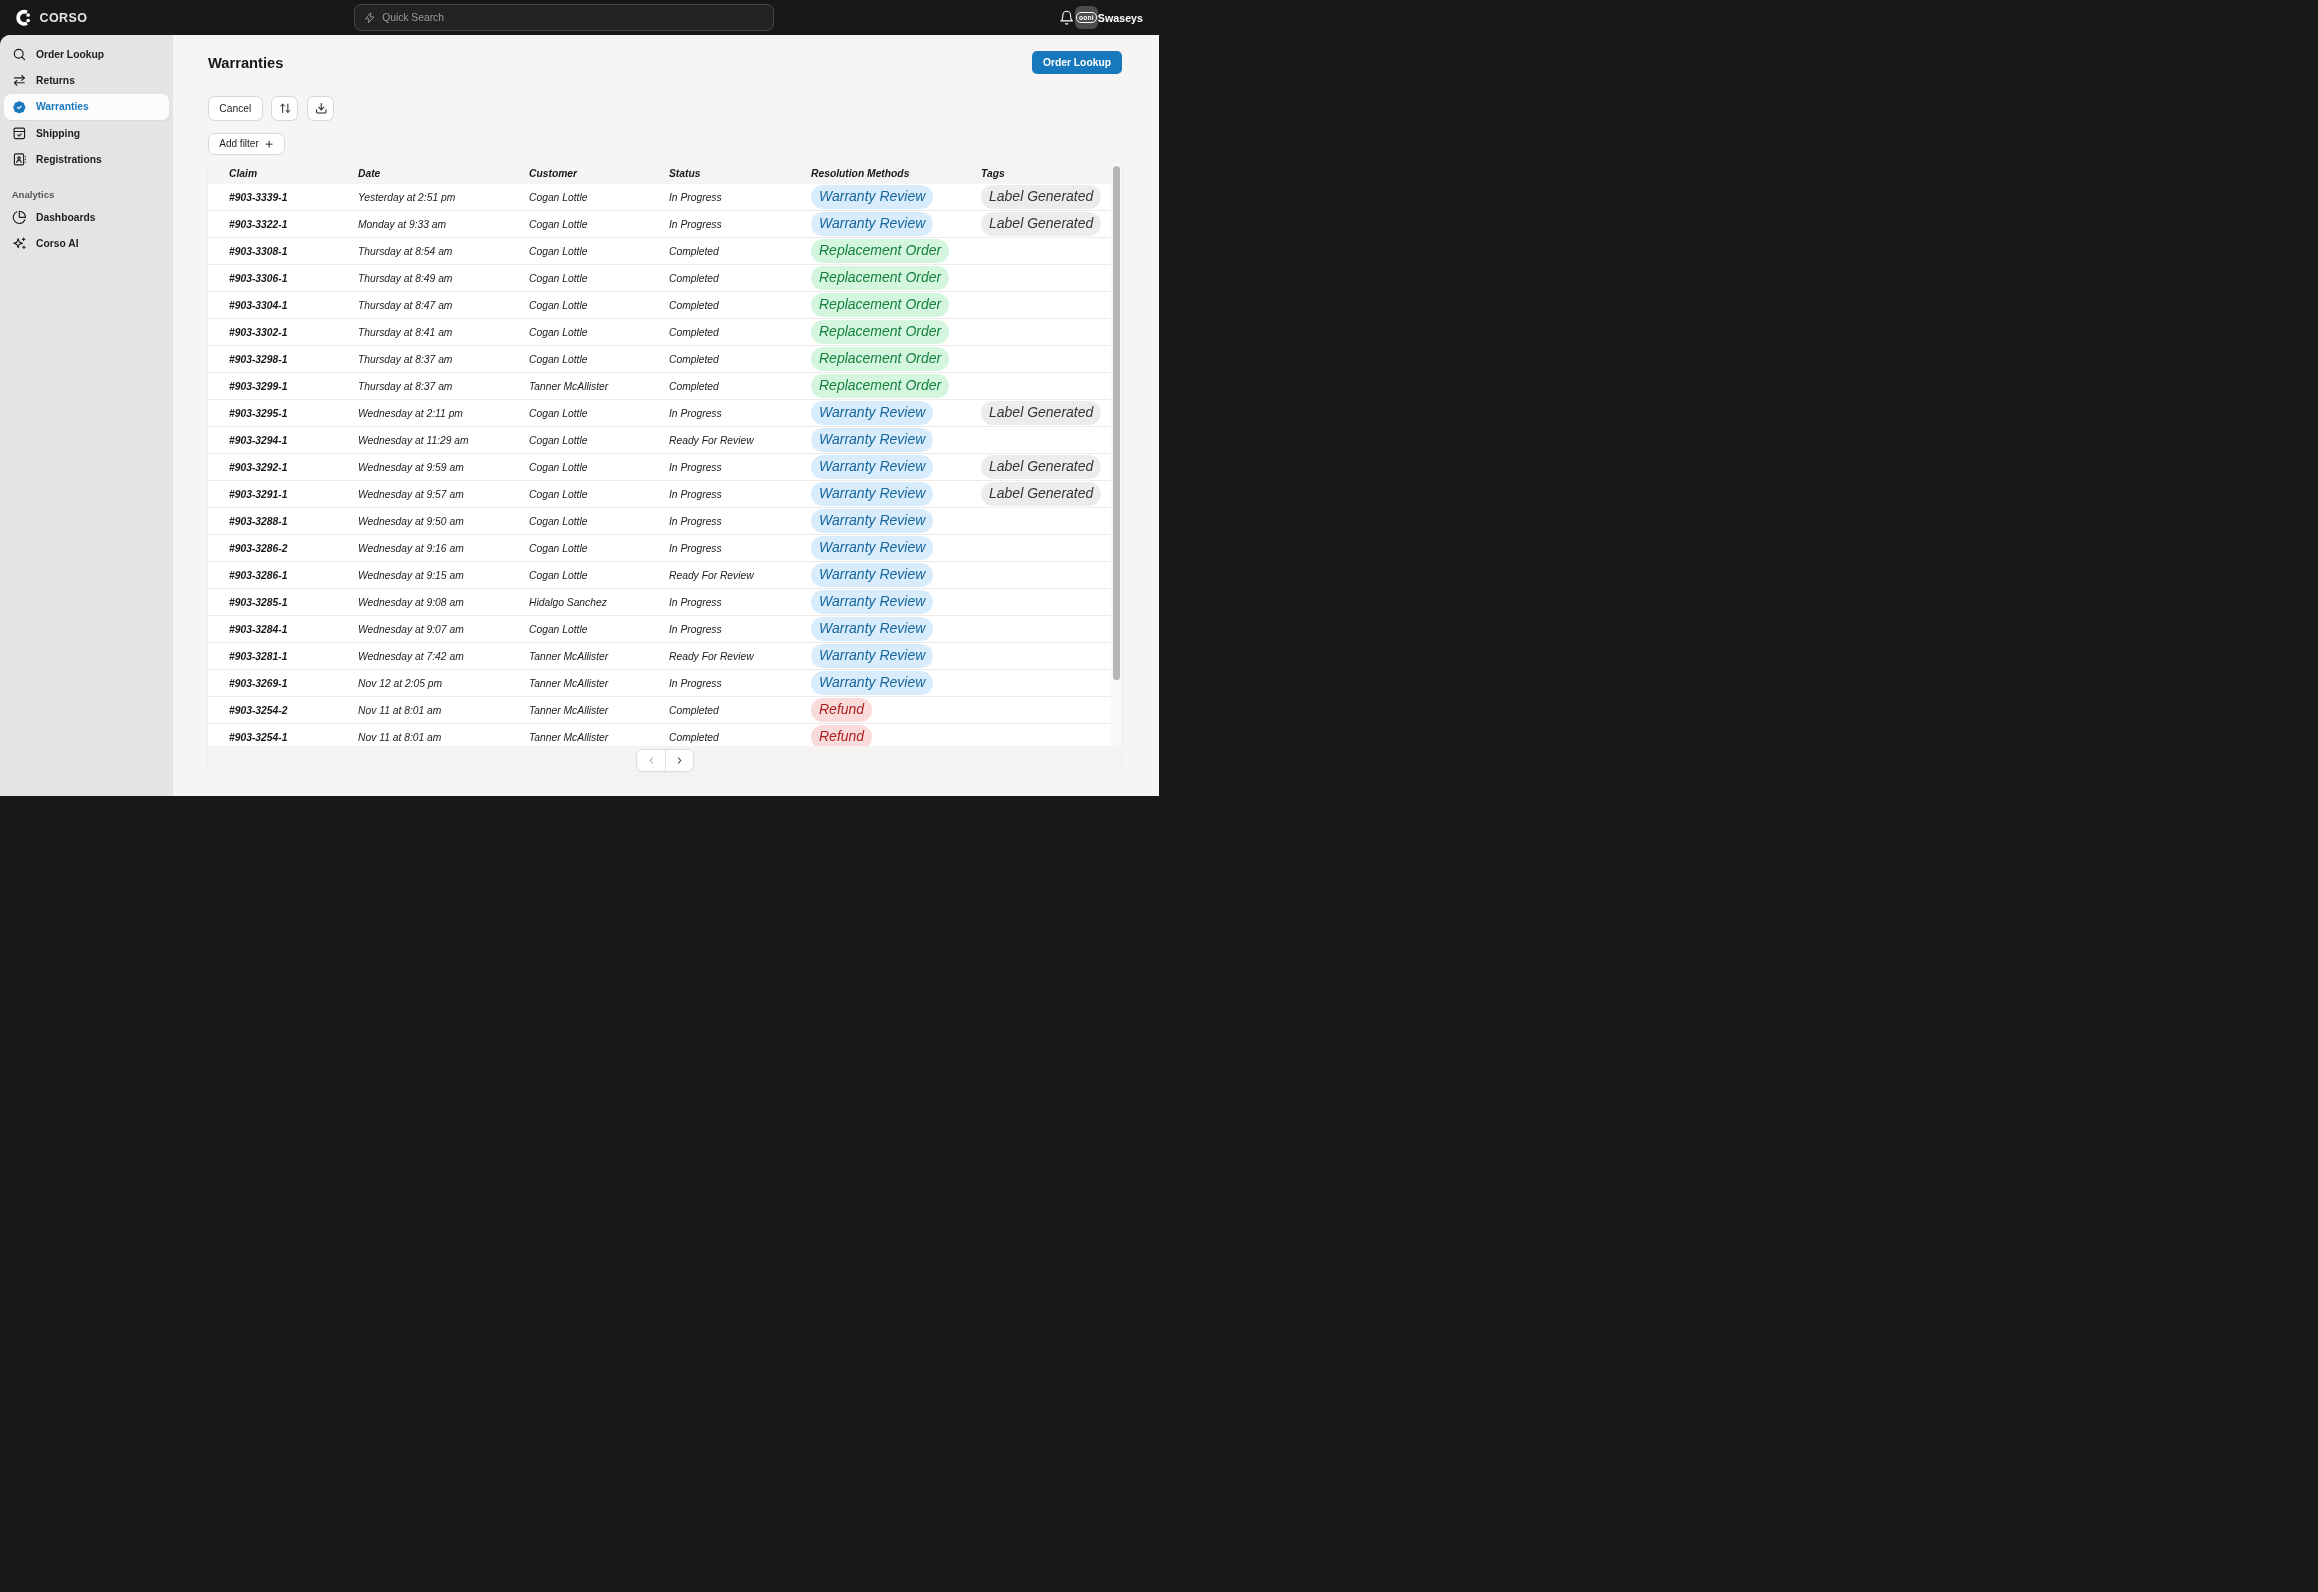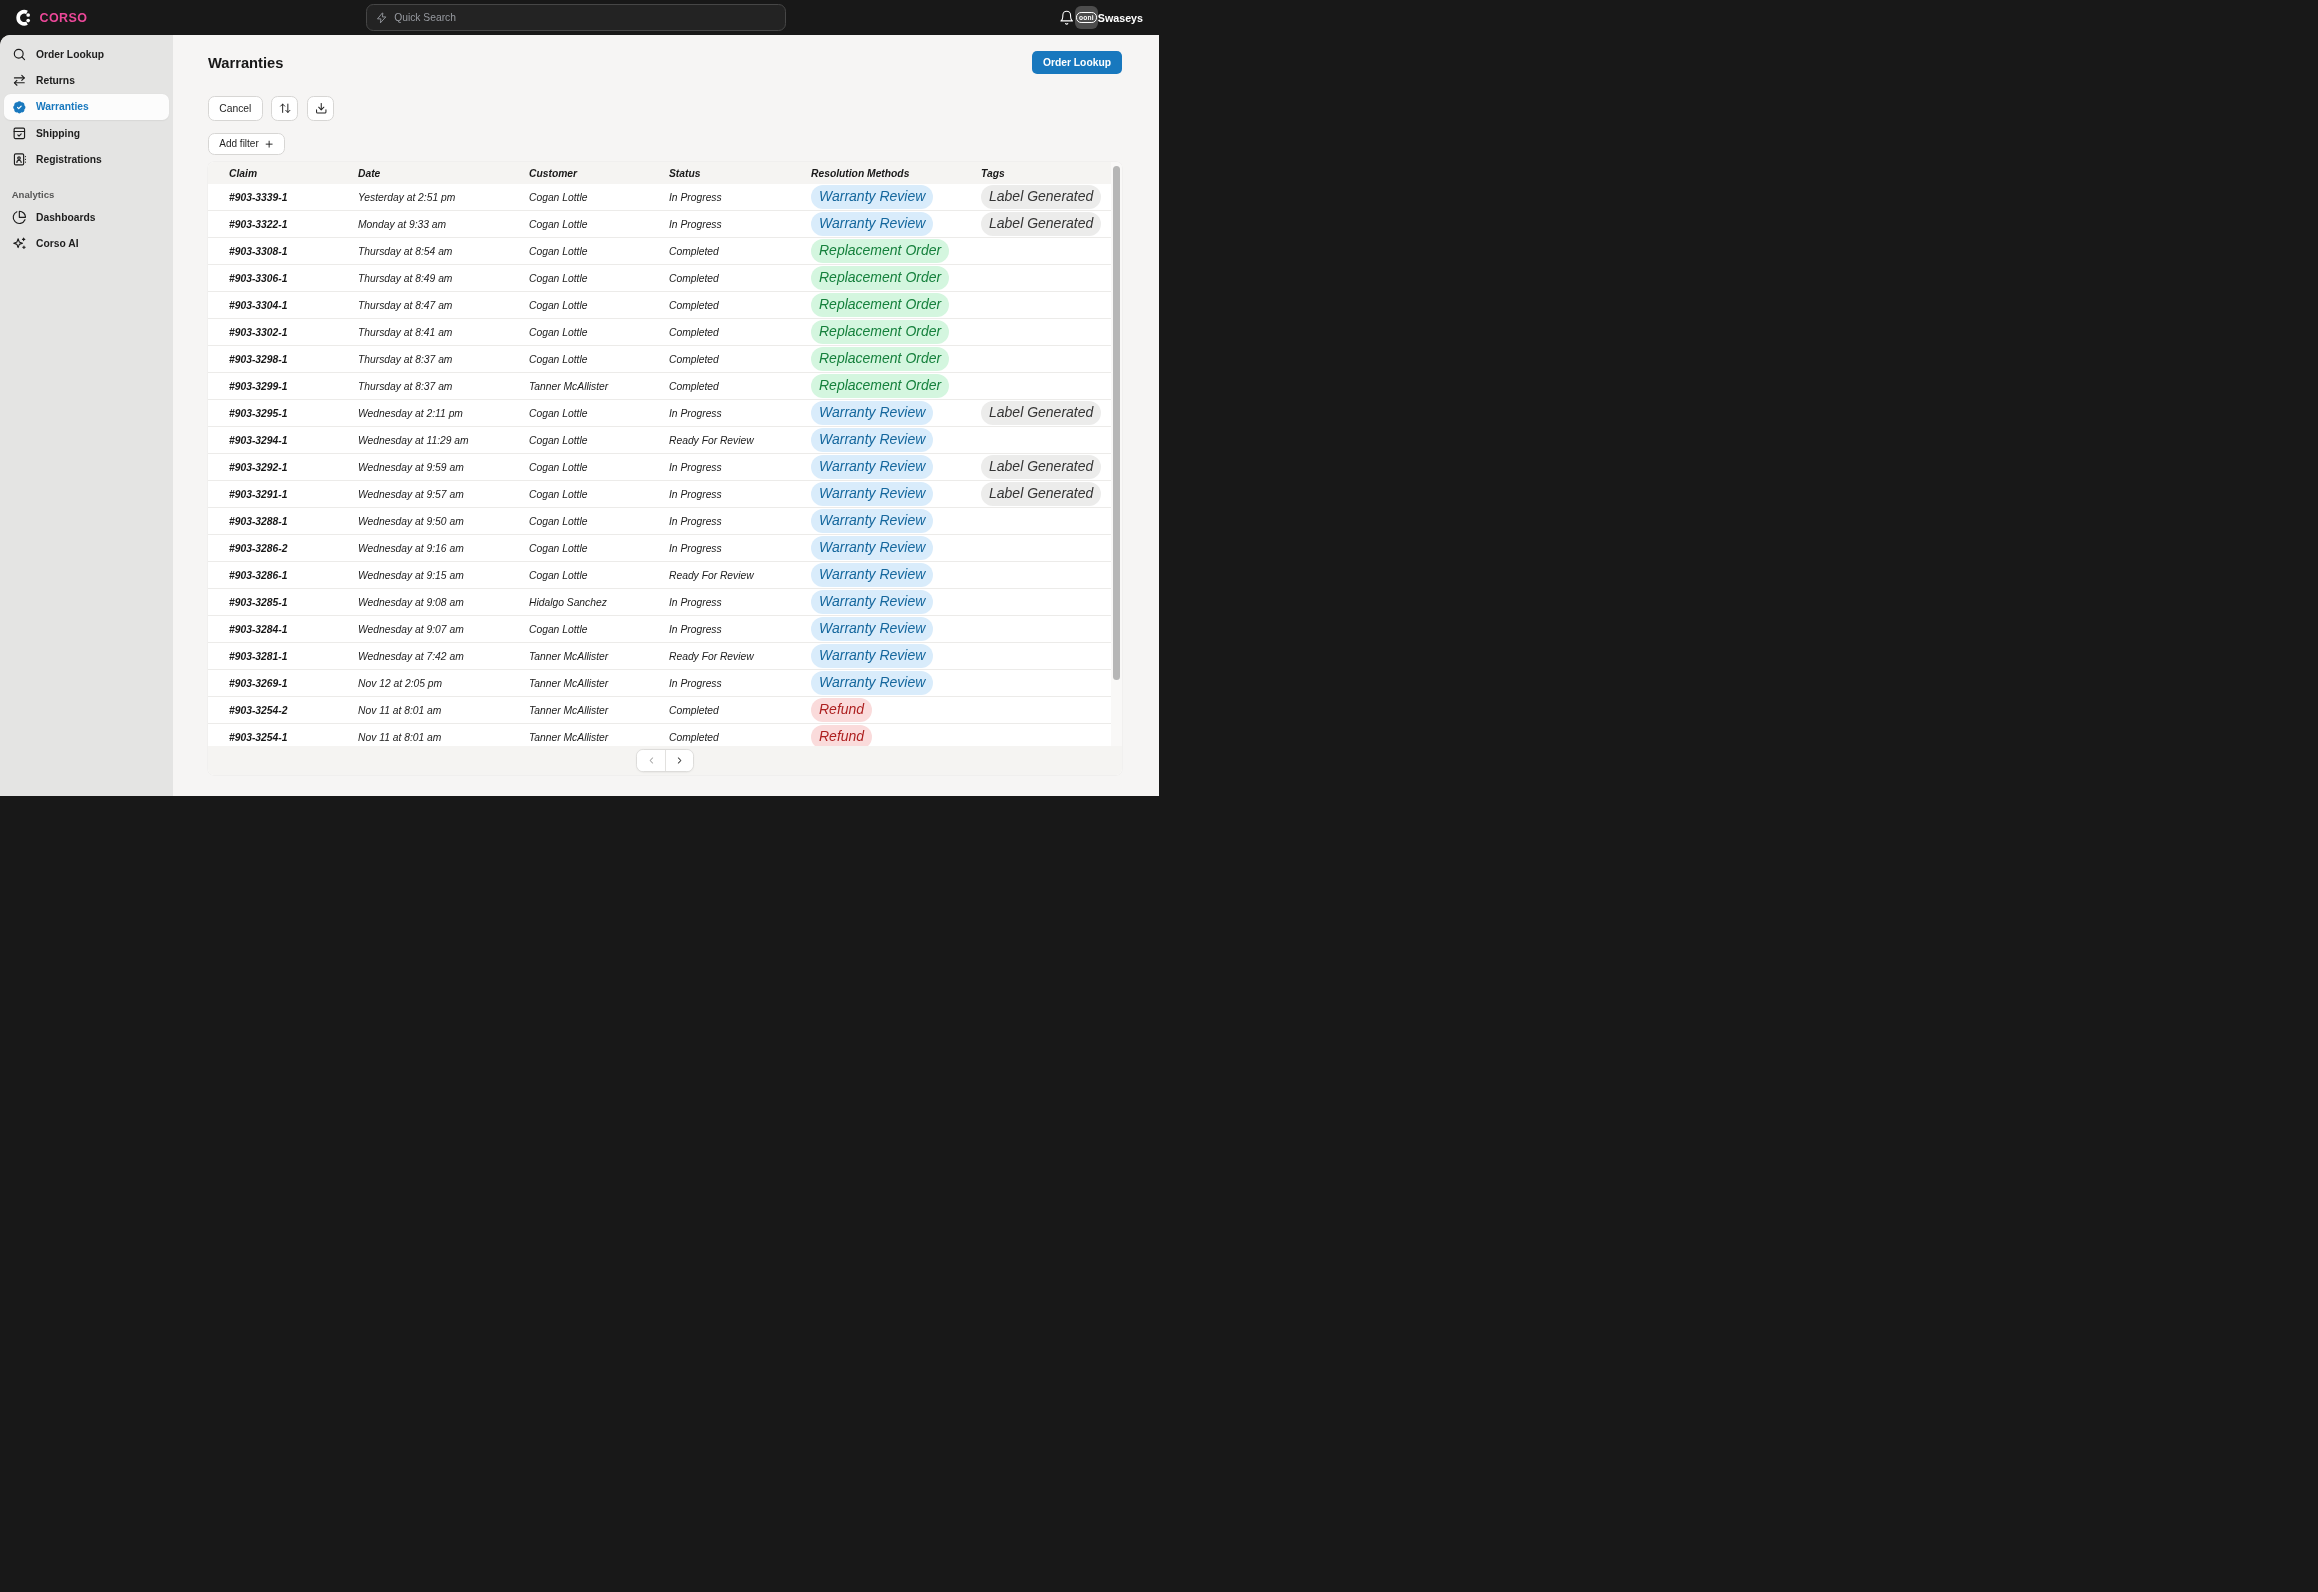--- a/index.html
+++ b/index.html
@@ -2,22 +2,22 @@
 <html style="font-size:11.8px"><head>
 <meta charset="utf-8">
 <style>
   * { margin:0; padding:0; box-sizing:border-box; }
   html,body { width:1159px; height:796px; overflow:hidden; }
   body { background:#181818; font-family:"Liberation Sans", sans-serif; -webkit-font-smoothing:antialiased; }
 
   
   .topbar { height:35px; background:#181818; display:flex; align-items:center; padding:0 16px; position:relative; }
   .brand { display:flex; align-items:center; gap:5.9px; }
-  .brand-name { color:#ec4899; font-size:12.5px; font-weight:800; letter-spacing:0.4px; }
-  .quick-search { position:absolute; left:366px; top:4.4px; width:420px; height:26.4px; background:#232323; border:0.7px solid #464646; border-radius:7.3px; display:flex; align-items:center; gap:6.6px; padding:0 8.8px; }
+  .brand-name { color:#e5e5e5; font-size:12.5px; font-weight:800; letter-spacing:0.4px; }
+  .quick-search { position:absolute; left:354px; top:4.4px; width:420px; height:26.4px; background:#232323; border:0.7px solid #464646; border-radius:7.3px; display:flex; align-items:center; gap:6.6px; padding:0 8.8px; }
   .quick-search input { background:transparent; border:none; outline:none; color:#cfcfcf; font-size:10.3px; width:100%; font-family:inherit; }
   .quick-search input::placeholder { color:#979aa0; }
   .topbar-right { margin-left:auto; display:flex; align-items:center; }
   .avatar { width:23px; height:23px; border-radius:5.9px; background:#4c4c4c; display:flex; align-items:center; justify-content:center; }
   .avatar-inner { border:1.1px solid #fff; border-radius:5.1px; color:#fff; font-size:6.6px; font-weight:700; padding:0.7px 2.2px; letter-spacing:0.2px; }
   .user-name { color:#fff; font-size:10.7px; font-weight:700; }
 
   
   .app-body { display:flex; height:909px; border-top-left-radius:10.3px; overflow:hidden; background:#f6f5f4; }
 

